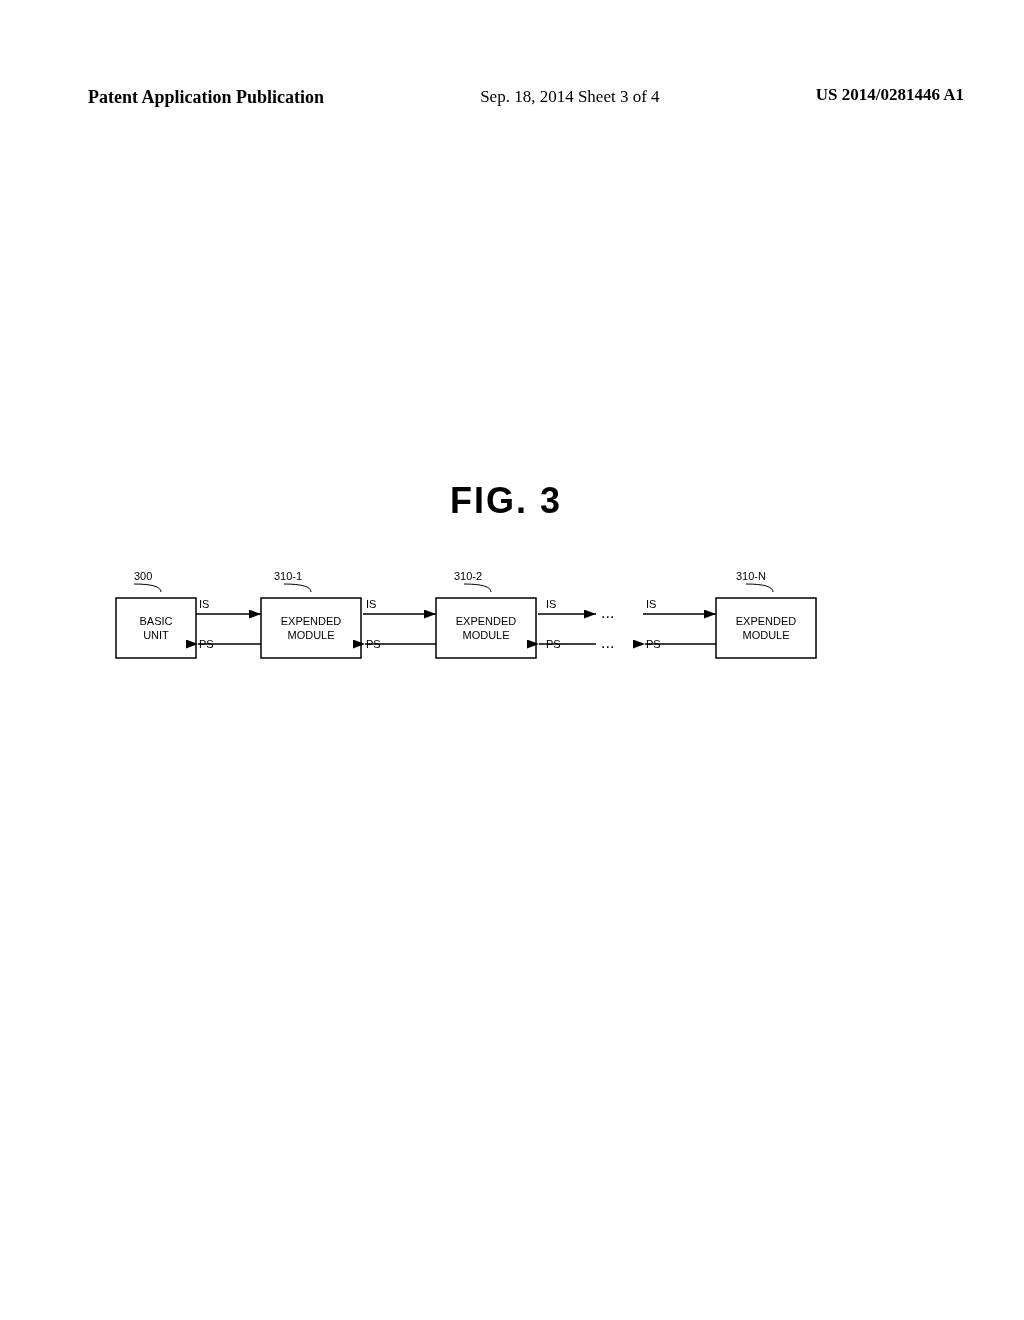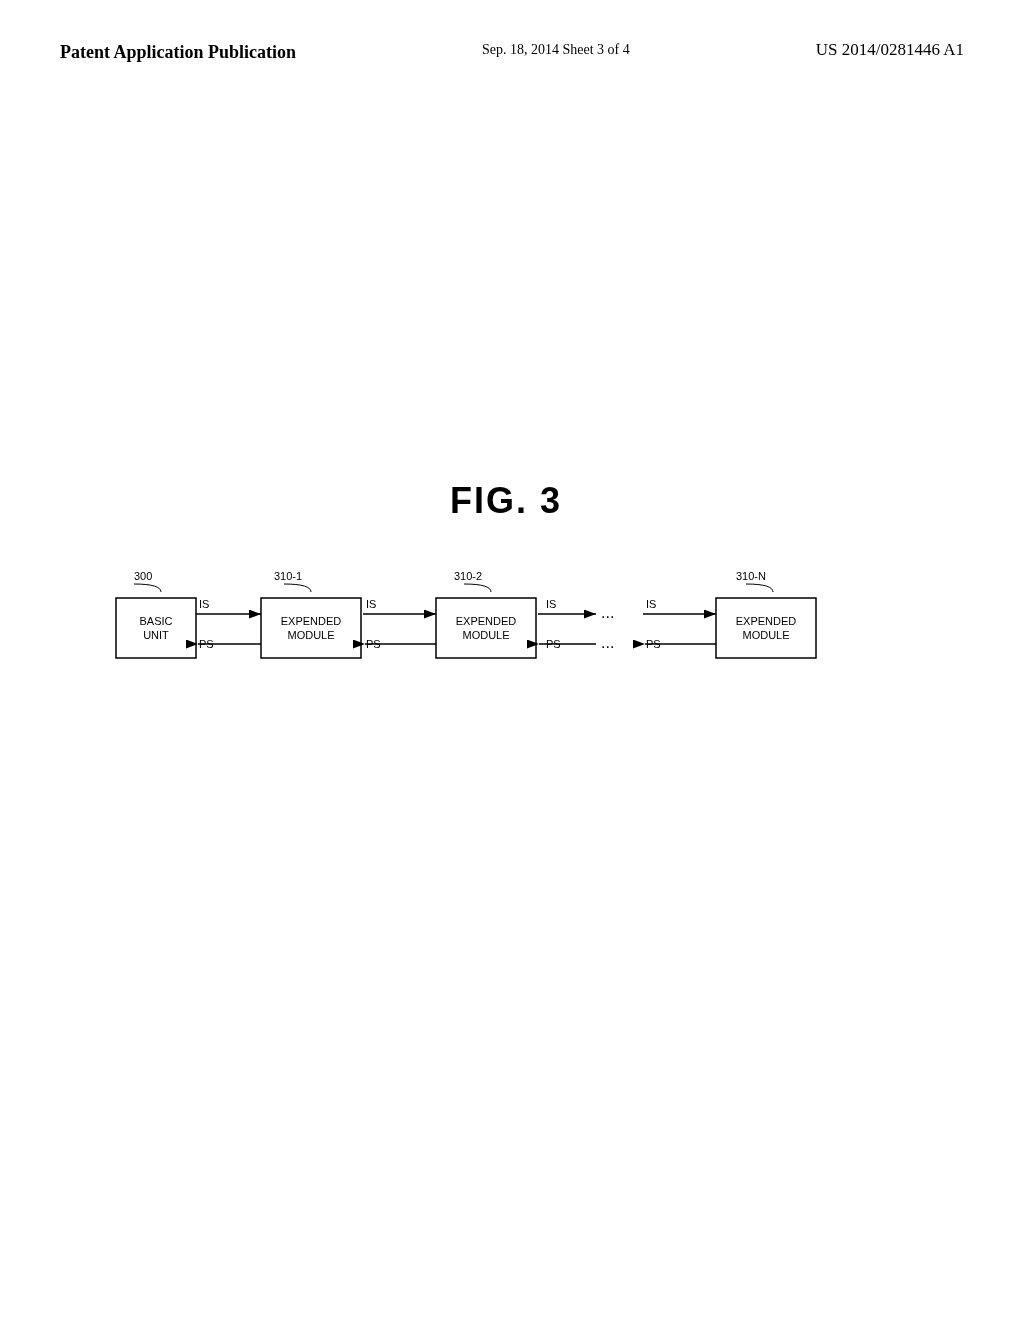--- a/index.html
+++ b/index.html
@@ -10,36 +10,37 @@
       font-family: 'Times New Roman', Times, serif;
       position: relative;
       overflow: hidden;
     }
 
     
     .header {
       display: flex;
       justify-content: space-between;
       align-items: flex-start;
-      padding: 40px 60px 0 60px;
+      padding: 85px 60px 0 60px;
+      margin-left: 28px;
     }
     .header-left {
       font-size: 18px;
       font-weight: bold;
       line-height: 1.4;
       max-width: 320px;
     }
     .header-center {
-      font-size: 14px;
+      font-size: 17px;
       text-align: center;
       line-height: 1.4;
     }
     .header-right {
       font-size: 17px;
-      font-weight: normal;
+      font-weight: bold;
     }
 
     
     .figure-area {
       position: absolute;
       top: 480px;
       left: 0;
       right: 12px;
       display: flex;
       flex-direction: column;

